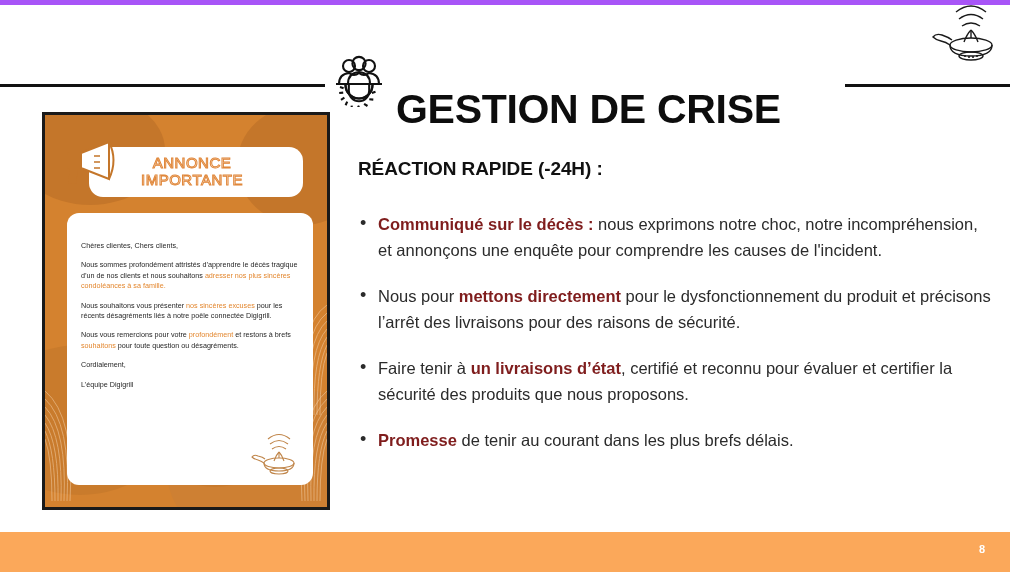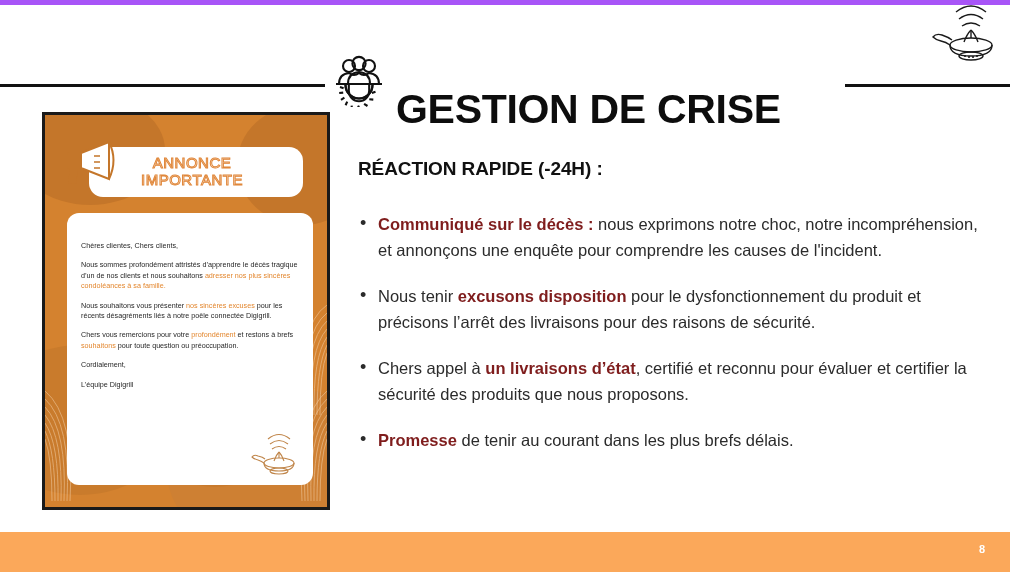--- a/index.html
+++ b/index.html
@@ -251,21 +251,21 @@
       <rect x="6" y="13" width="15" height="17" rx="3" fill="#C4762A"></rect>
       <path d="M9 30 L7 44 L15 45 L17 30 Z" fill="#C4762A"></path>
       <path d="M33 17 l6 0 M33 23 l6 0 M33 29 l6 0" stroke="#C4762A" stroke-width="1.6"></path>
     </svg>
   </div>
 
   <div class="letter">
     <p>Chères clientes, Chers clients,</p>
     <p><span>Nous sommes profondément attristés d’apprendre le décès tragique d’un de nos clients et nous souhaitons </span><span class="hl">adresser nos plus sincères condoléances à sa famille.</span></p>
     <p><span>Nous souhaitons vous présenter </span><span class="hl">nos sincères excuses</span><span> pour les récents désagréments liés à notre poêle connectée Digigrill.</span></p>
-    <p><span>Chers vous remercions pour votre </span><span class="hl">profondément</span><span> et restons à brefs </span><span class="hl">souhaitons</span><span> pour toute question ou préoccupation.</span></p>
+    <p><span>Nous vous remercions pour votre </span><span class="hl">profondément</span><span> et restons à brefs </span><span class="hl">souhaitons</span><span> pour toute question ou désagréments.</span></p>
     <p>Cordialement,</p>
     <p>L’équipe Digigrill</p>
 
     <div class="pan-mini">
       <svg viewBox="0 0 52 48" width="52" height="48">
         <g fill="none" stroke="#B5702A" stroke-width="1.1">
           <ellipse cx="30" cy="30" rx="15" ry="5"></ellipse>
           <path d="M15 30 q0 8 15 8 q15 0 15 -8"></path>
           <path d="M15 30 q-3 -2 -6 -3 q-4 -1 -6 -3 q2 -3 6 -1 q5 1 7 3"></path>
           <path d="M30 25 v-6"></path>
@@ -278,21 +278,21 @@
         </g>
       </svg>
     </div>
   </div>
 </div>
 
 <div class="content">
   <div class="subtitle">RÉACTION RAPIDE (-24H) :</div>
   <ul class="bullets">
     <li><b>Communiqué sur le décès :</b><span> nous exprimons notre choc, notre incompréhension, et annonçons une enquête pour comprendre les causes de l'incident.</span></li>
-    <li><span>Nous tenir </span><b>excusons disposition</b><span> pour le dysfonctionnement du produit et précisons l’arrêt des livraisons pour des raisons de sécurité.</span></li>
-    <li><span>Chers appel à </span><b>un livraisons d’état</b><span>, certifié et reconnu pour évaluer et certifier la sécurité des produits que nous proposons.</span></li>
+    <li><span>Nous pour </span><b>mettons directement</b><span> pour le dysfonctionnement du produit et précisons l’arrêt des livraisons pour des raisons de sécurité.</span></li>
+    <li><span>Faire tenir à </span><b>un livraisons d’état</b><span>, certifié et reconnu pour évaluer et certifier la sécurité des produits que nous proposons.</span></li>
     <li><b>Promesse</b><span> de tenir au courant dans les plus brefs délais.</span></li>
   </ul>
 </div>
 
 <div class="footer">
   <div class="page-num">8</div>
 </div>
 
 </body></html>

